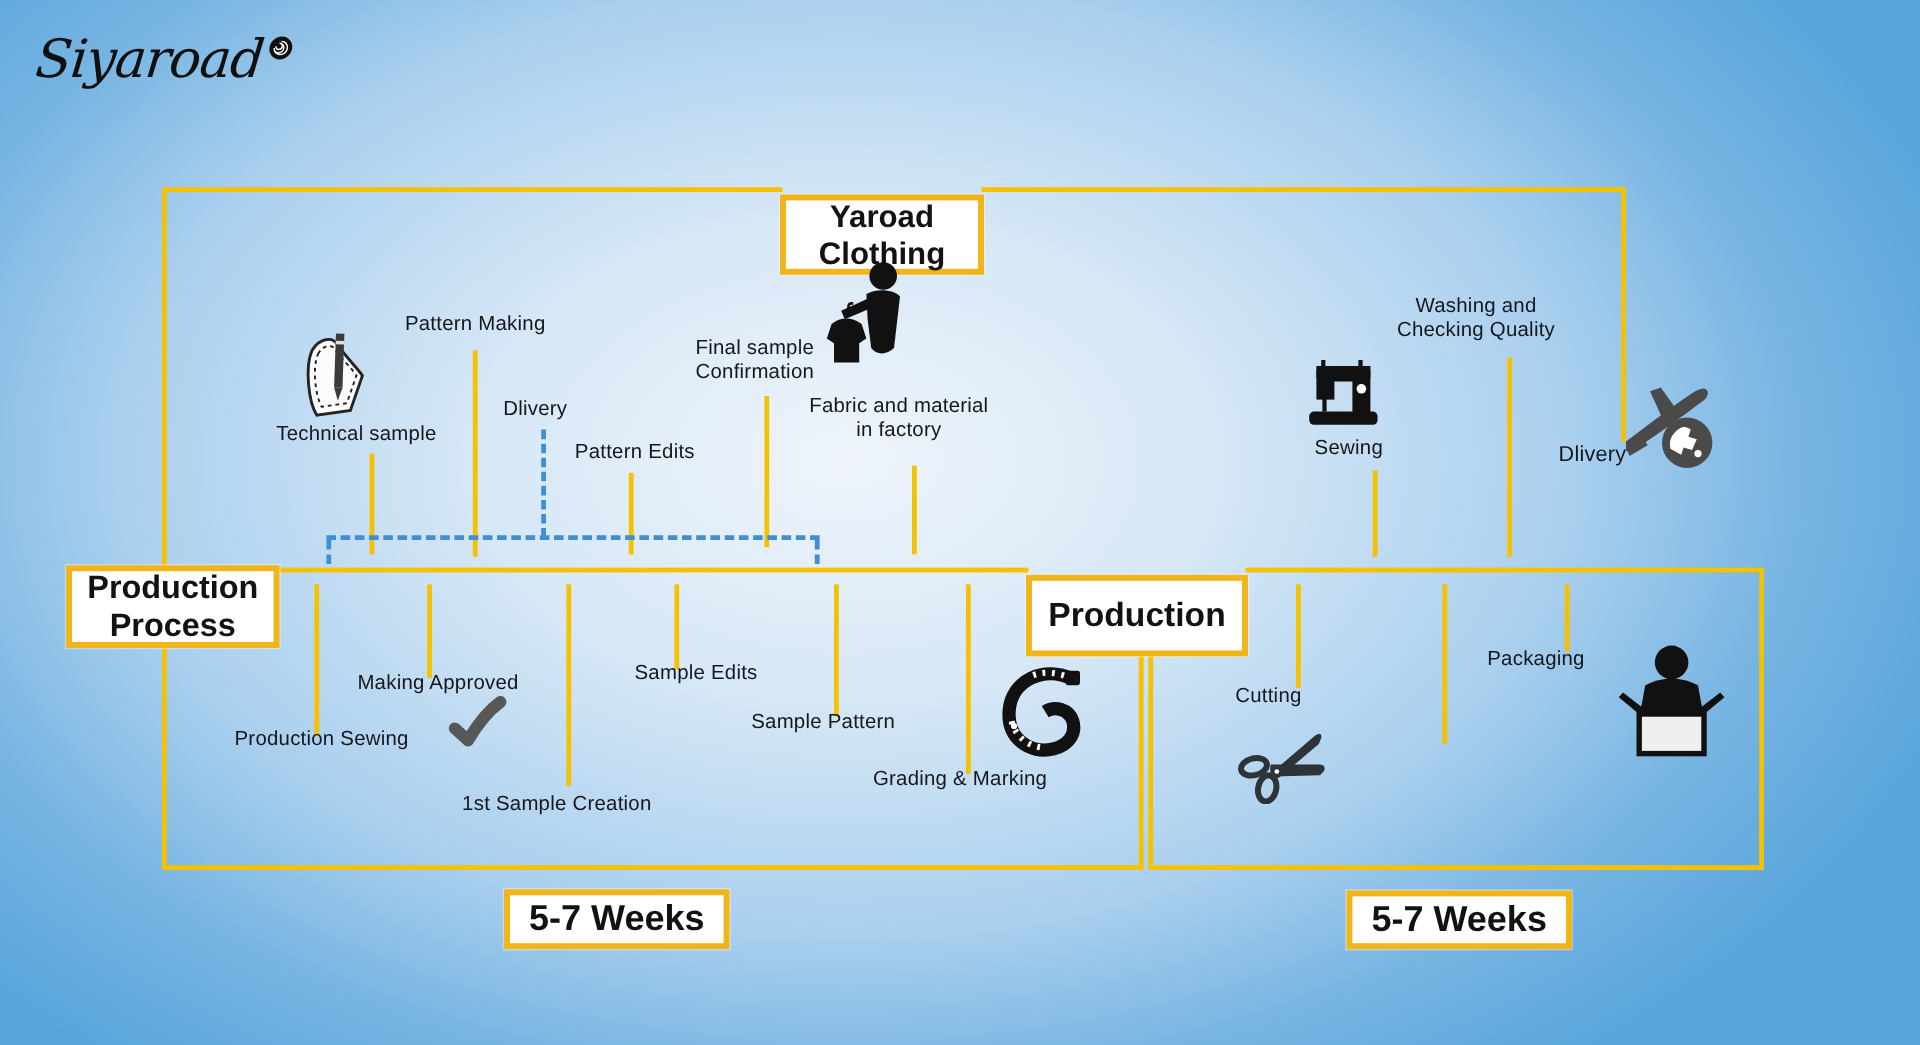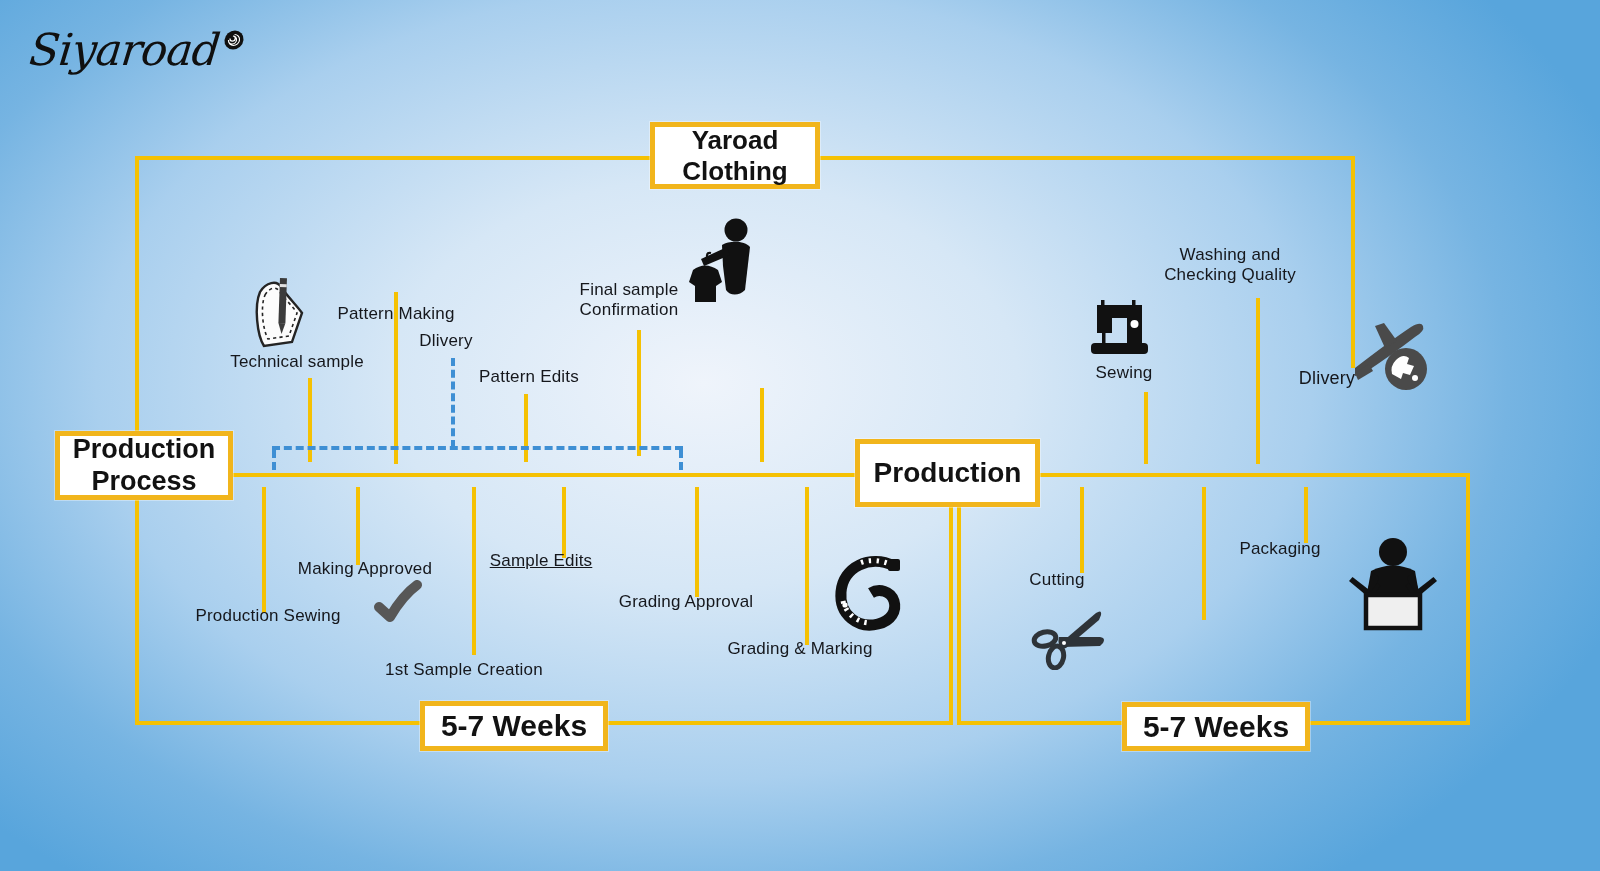--- a/index.html
+++ b/index.html
@@ -12,20 +12,21 @@
   .yh{position:absolute;height:4px;background:var(--yellow,#F5C103);}
   .yv{position:absolute;width:4px;background:var(--yellow,#F5C103);}
   .bdh{position:absolute;height:0;border-top:4px dashed var(--blue,#3E8FD4);}
   .bdv{position:absolute;width:0;border-left:4px dashed var(--blue,#3E8FD4);}
   .node{
     position:absolute;box-sizing:border-box;background:#fff;
     border:5px solid var(--border,#F1B51C);
     display:flex;align-items:center;justify-content:center;text-align:center;
     font-weight:bold;color:#121212;white-space:pre-line;line-height:1.18;
     box-shadow:0 0 0 1px rgba(255,255,255,.35);
+    margin-top:40px;
   }
   .lbl{
     position:absolute;transform:translateX(-50%);
     color:#15171C;font-size:17px;line-height:20px;text-align:center;
     white-space:pre-line;letter-spacing:.2px;
   }
   .icon{position:absolute;}
   .logo{
     position:absolute;left:30px;top:24px;color:#101010;
     font-family:"DejaVu Serif", serif;font-style:italic;font-size:44px;
@@ -73,36 +74,38 @@
   <div class="bdv" style="left:451px;top:358px;height:90px;"></div>
 
   <div class="node" style="left:650px;top:122px;width:170px;height:67px;font-size:26px;">Yaroad
 Clothing</div>
   <div class="node" style="left:55px;top:431px;width:178px;height:69px;font-size:27px;">Production
 Process</div>
   <div class="node" style="left:855px;top:439px;width:185px;height:68px;font-size:28px;">Production</div>
   <div class="node" style="left:420px;top:701px;width:188px;height:50px;font-size:30px;">5-7 Weeks</div>
   <div class="node" style="left:1122px;top:702px;width:188px;height:49px;font-size:30px;">5-7 Weeks</div>
 
-  <div class="lbl" style="left:396px;top:260px;margin-top:44px;">Pattern Making</div>
+  <div class="lbl" style="left:396px;top:260px;">Pattern Making</div>
   <div class="lbl" style="left:297px;top:352px;">Technical sample</div>
   <div class="lbl" style="left:446px;top:331px;">Dlivery</div>
   <div class="lbl" style="left:529px;top:367px;">Pattern Edits</div>
   <div class="lbl" style="left:629px;top:280px;">Final sample
 Confirmation</div>
+  <div class="lbl" style="left:749px;top:328px;">Fabric and material
+in factory</div>
   <div class="lbl" style="left:1230px;top:245px;">Washing and
 Checking Quality</div>
   <div class="lbl" style="left:1124px;top:363px;">Sewing</div>
   <div class="lbl" style="left:1327px;top:368px;font-size:18px;">Dlivery</div>
 
   <div class="lbl" style="left:268px;top:606px;">Production Sewing</div>
   <div class="lbl" style="left:365px;top:559px;">Making Approved</div>
   <div class="lbl" style="left:464px;top:660px;">1st Sample Creation</div>
-  <div class="lbl" style="left:541px;top:551px;text-decoration:underline;">Sample Edits</div>
-  <div class="lbl" style="left:686px;top:592px;">Grading Approval</div>
+  <div class="lbl" style="left:580px;top:551px;">Sample Edits</div>
+  <div class="lbl" style="left:686px;top:592px;">Sample Pattern</div>
   <div class="lbl" style="left:800px;top:639px;">Grading &amp; Marking</div>
   <div class="lbl" style="left:1057px;top:570px;">Cutting</div>
   <div class="lbl" style="left:1280px;top:539px;">Packaging</div>
 
   <div class="logo">
     <span>Siyaroad</span>
     <svg width="24" height="24" viewBox="0 0 24 24" style="margin:4px 0 0 2px;">
       <circle cx="12" cy="12" r="9.5" fill="#101010"></circle>
       <path d="M12 6.5 a5.5 5.5 0 1 1 -5.5 5.5 a4 4 0 1 0 4 -4 a2.6 2.6 0 1 1 -2.6 2.6" fill="none" stroke="#fff" stroke-width="1.2"></path>
     </svg>

